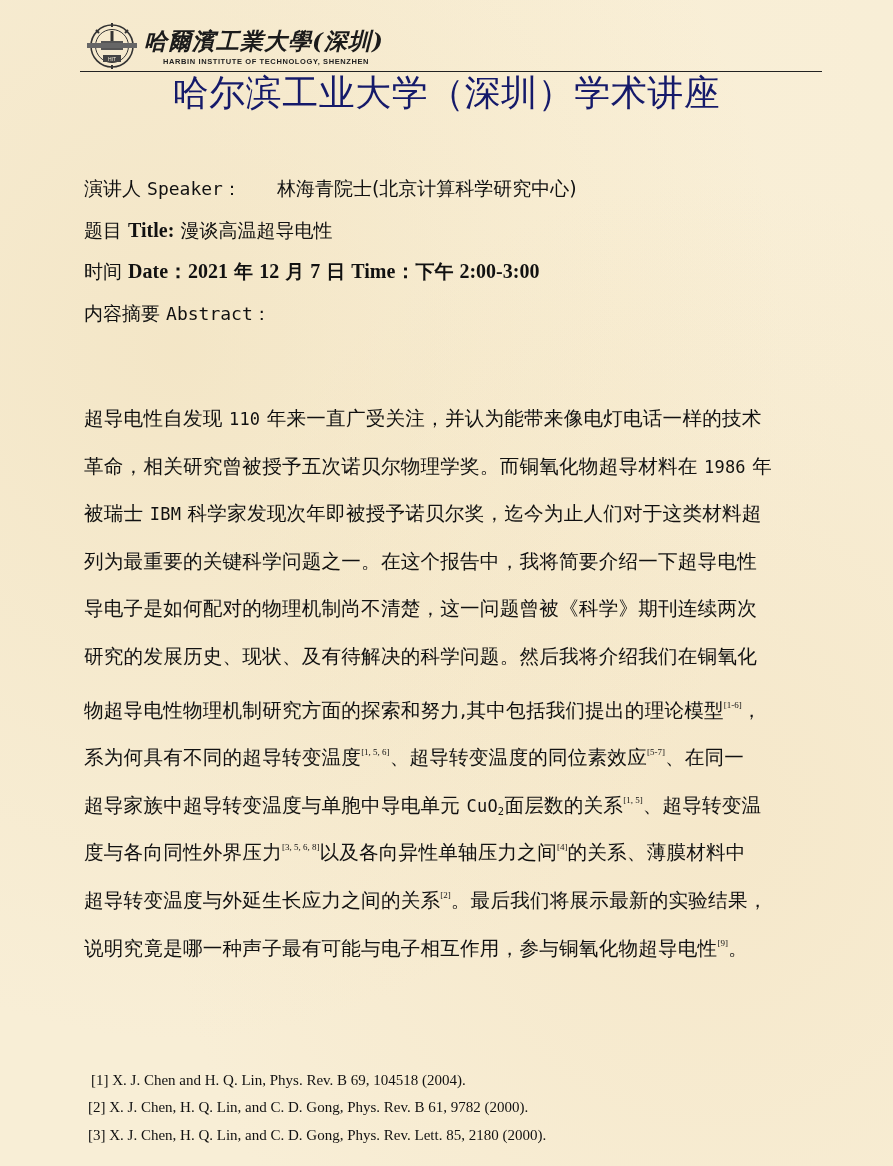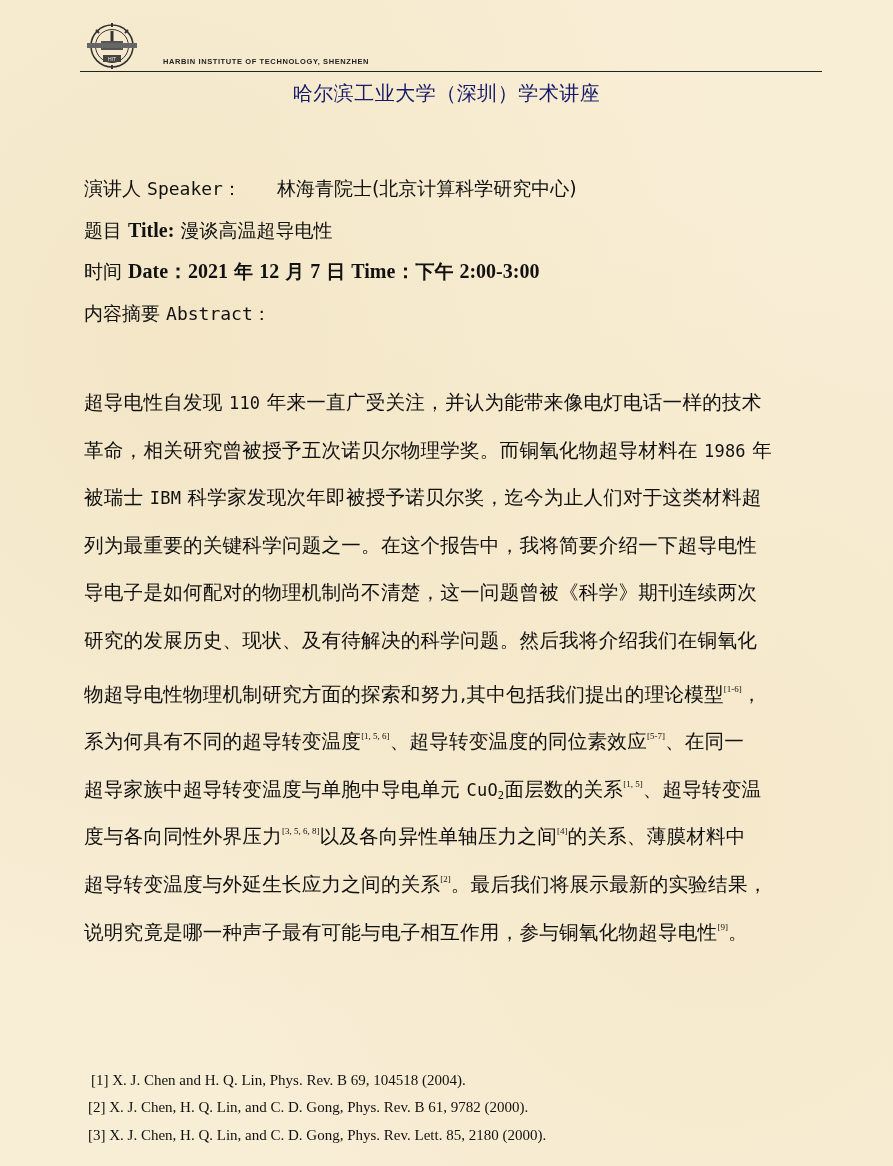--- a/index.html
+++ b/index.html
@@ -20,32 +20,32 @@
       font-family: "DejaVu Serif", serif; color: #1b1b1b; letter-spacing: 1px; white-space: nowrap;
       font-style: italic;
     }
     .logo-en {
       position: absolute; left: 61px; top: 37px; font-size: 7.5px; font-weight: bold;
       font-family: "Liberation Sans", sans-serif; color: #222; letter-spacing: 0.6px; white-space: nowrap; padding-left: 18px;
     }
     .rule { position: absolute; left: 80px; top: 71px; width: 742px; height: 1px; background: #222; }
     .page-title {
       position: absolute; left: 0; width: 893px; top: 74px; text-align: center;
-      font-size: 20px; color: #151a6a; font-family: "DejaVu Sans", "Liberation Sans", sans-serif;
+      font-size: 36px; color: #151a6a; font-family: "DejaVu Sans", "Liberation Sans", sans-serif;
       letter-spacing: 0.5px; line-height: 38px;
     }
     .info { position: absolute; left: 84px; top: 172px; width: 740px; }
     .info-line { height: 41.5px; line-height: 32px; font-size: 19px; white-space: nowrap; }
     .info-line .lbl { font-family: "DejaVu Sans", sans-serif; }
     .info-line .en-mono { font-family: "DejaVu Sans Mono", "Liberation Mono", monospace; font-size: 18px; }
     .info-line .en-bold { font-family: "Liberation Serif", serif; font-weight: bold; font-size: 20px; }
     .info-line .val { font-family: "DejaVu Sans", sans-serif; }
     .info-line .bold { font-weight: bold; }
     .gap { display: inline-block; width: 36px; }
-    .abstract { position: absolute; left: 84px; top: 381px; width: 740px; }
+    .abstract { position: absolute; left: 84px; top: 397px; width: 740px; }
     .abs-line {
       height: 47.6px; line-height: 44px; font-size: 19.6px; white-space: nowrap;
       font-family: "DejaVu Sans", sans-serif; letter-spacing: 0.2px; position: relative;
     }
     .abs-line .num { font-family: "DejaVu Sans Mono", monospace; font-size: 17px; }
     sup.ref { font-size: 9px; vertical-align: 9px; font-family: "Liberation Serif", serif; letter-spacing: 0; }
     sub.s { font-size: 10px; vertical-align: -3px; }
     .caret { display: inline-block; width: 1px; height: 22px; background: #000; vertical-align: -4px; margin-left: 1px; }
     .refs { position: absolute; left: 88px; top: 1040px; width: 700px; }
     .ref-line {
@@ -68,20 +68,21 @@
         <line x1="45" y1="24" x2="49" y2="24"></line>
       <line x1="10" y1="8" x2="13" y2="11"></line>
         <line x1="42" y1="8" x2="39" y2="11"></line>
     </g>
     <rect x="24.5" y="9" width="3" height="12" fill="#333"></rect>
     <rect x="15" y="19" width="22" height="9" fill="#555"></rect>
     <rect x="1" y="21" width="50" height="5" fill="#666"></rect>
     <rect x="17" y="33" width="18" height="7" fill="#444"></rect>
     <text x="26" y="39" font-size="5" text-anchor="middle" fill="#f8eed6" font-family="Liberation Sans, sans-serif">HIT</text>
   </svg>
+  <span class="logo-cn">哈爾濱工業大學(深圳)</span>
   <span class="logo-en">HARBIN INSTITUTE OF TECHNOLOGY, SHENZHEN</span>
 </div>
 <div class="rule"></div>
 
 <div class="page-title">哈尔滨工业大学（深圳）学术讲座</div>
 
 <div class="info">
   <div class="info-line">
     <span class="lbl">演讲人</span><span> </span><span class="en-mono">Speaker：</span><span class="gap"></span><span class="val">林海青院士(北京计算科学研究中心)</span>
   </div>

